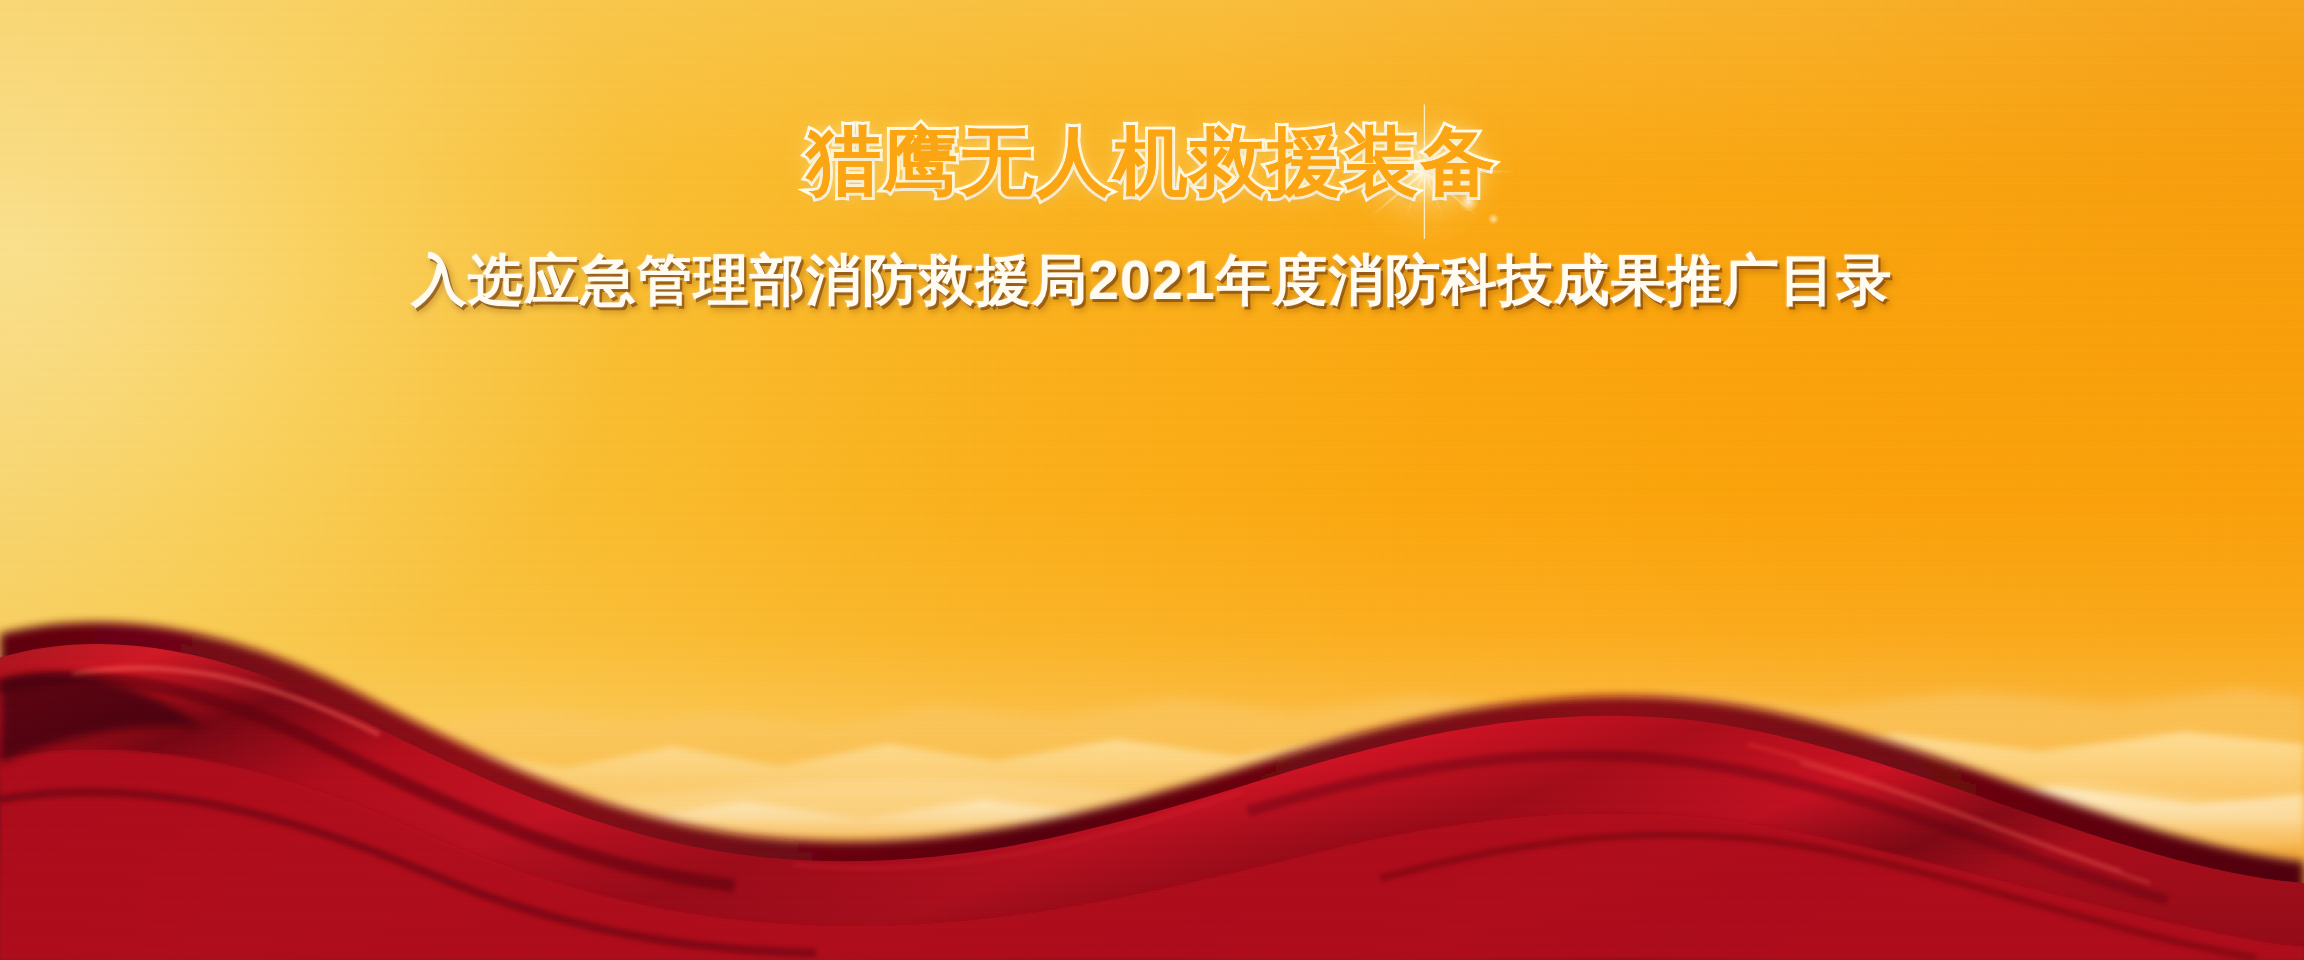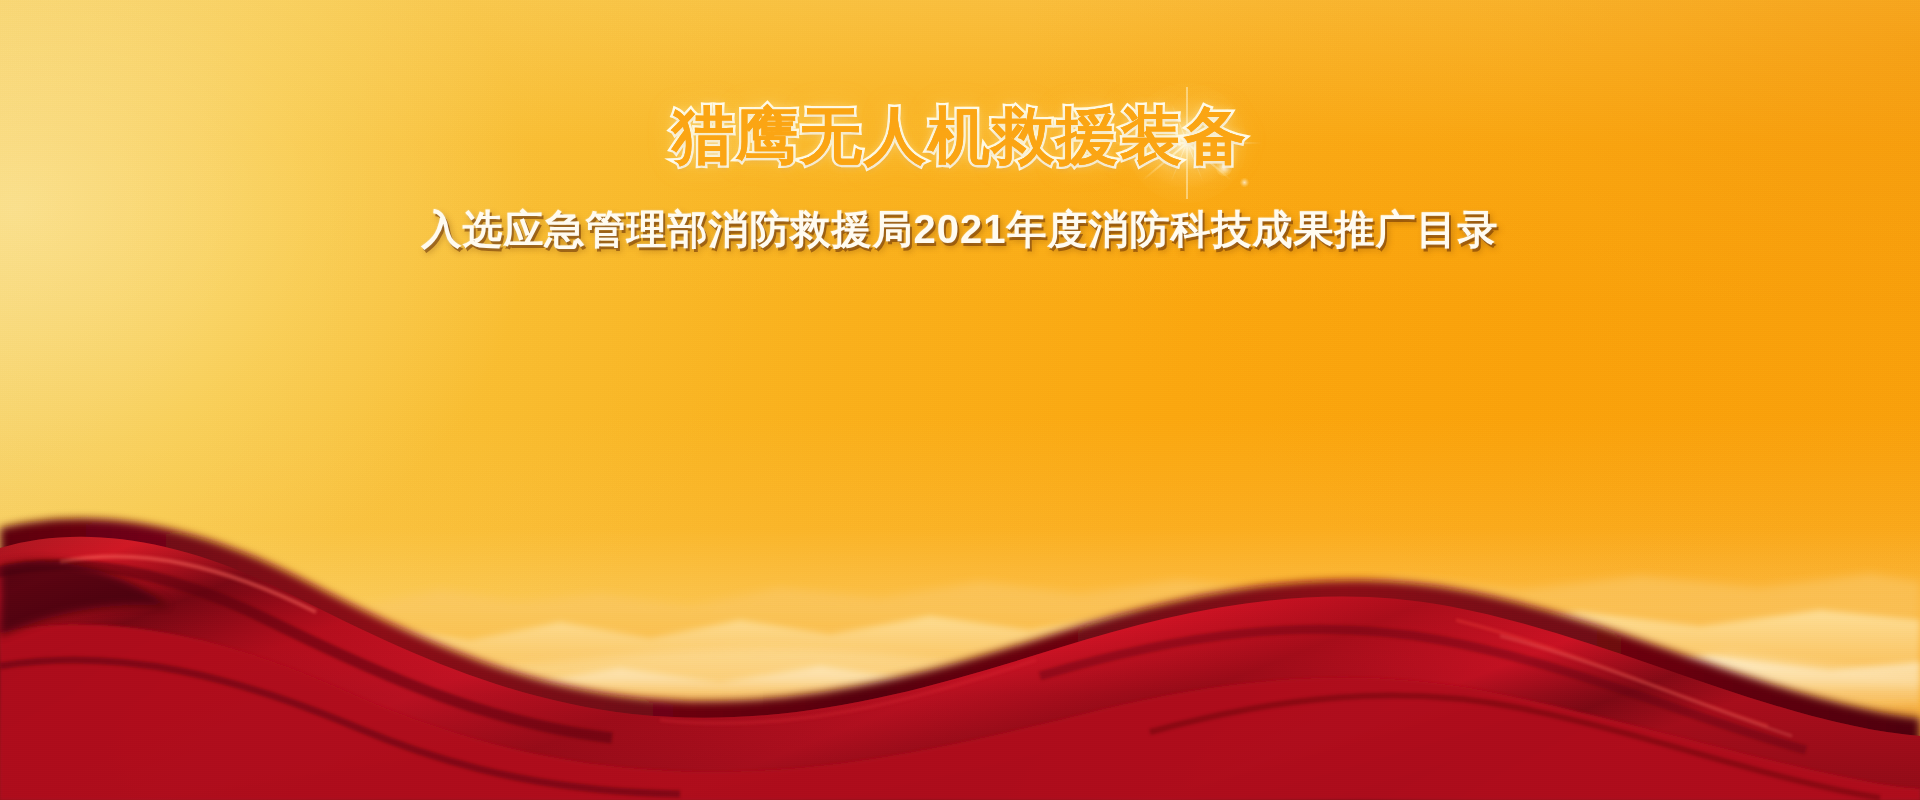--- a/index.html
+++ b/index.html
@@ -141,21 +141,21 @@
   .headline-wrap { position:relative; display:inline-block; }
   .headline-fill {
     position:absolute; left:0; top:0; right:0;
     font-size:62px; font-weight:bold; letter-spacing:2px; line-height:1.02;
     color:#FBA513;
     -webkit-text-stroke:0;
     pointer-events:none;
   }
 
   .subline {
-    font-size:40px;
+    font-size:46px;
     font-weight:bold;
     letter-spacing:1px;
     line-height:1.32;
     color:#FFFBF0;
     text-shadow:
       2px 3px 0 rgba(104,48,6,0.55),
       3px 4px 6px rgba(104,48,6,0.35),
       0 0 2px rgba(255,255,255,0.6);
   }
   .subline-1 { margin-top:36px; }

